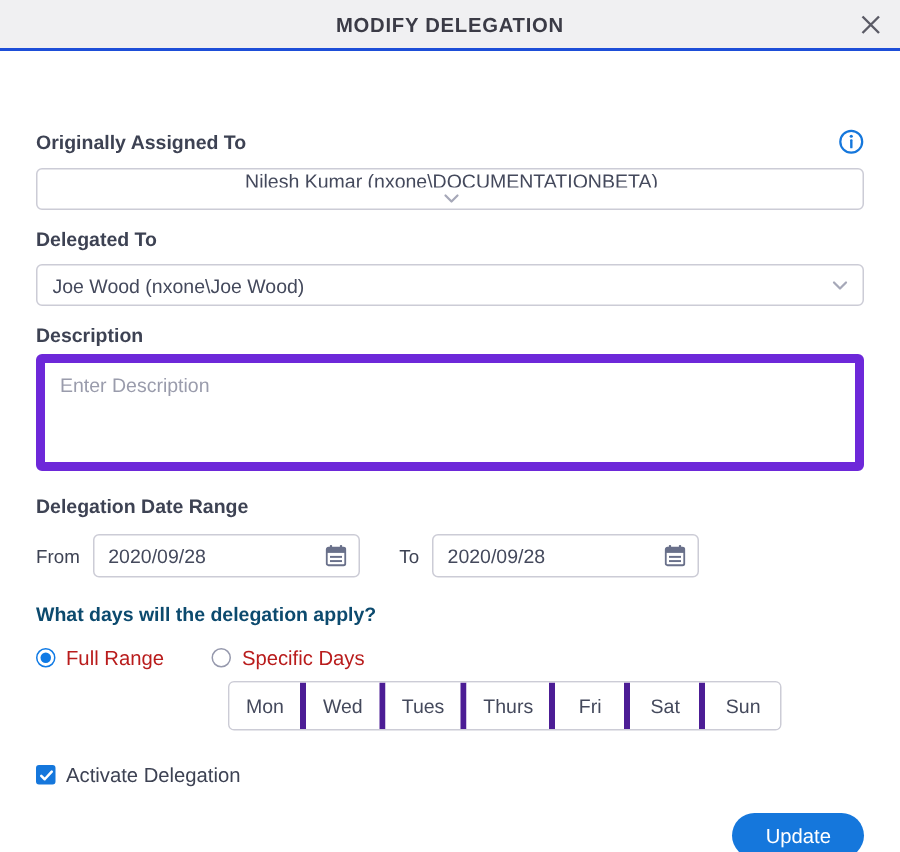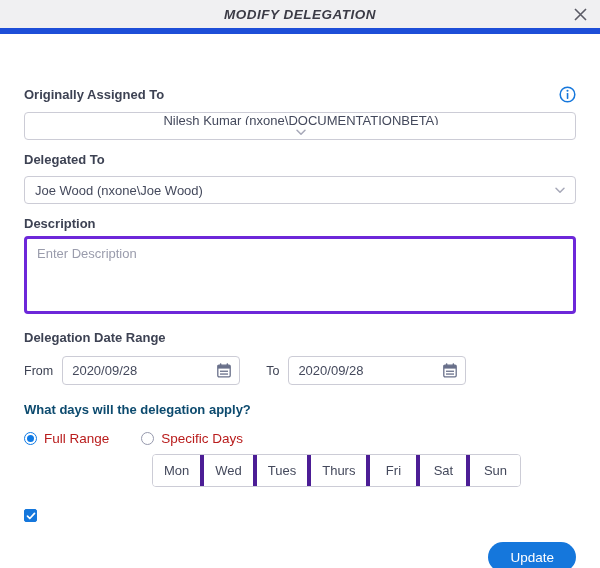--- a/index.html
+++ b/index.html
@@ -21,25 +21,24 @@
     display: flex;
     flex-direction: column;
   }
 
   
   .dialog-header {
     position: relative;
     height: 34px;
     min-height: 34px;
     background: #f0f0f2;
-    border-bottom: 6px solid #1d4ed8;
+    border-bottom: 2px solid #1d4ed8;
     display: flex;
     align-items: center;
     justify-content: center;
-    font-style: italic;
   }
   .dialog-title {
     font-size: 13.5px;
     font-weight: bold;
     letter-spacing: 0.5px;
     color: #3b3b46;
   }
   .close-btn {
     position: absolute;
     right: 9px;
@@ -118,21 +117,21 @@
   .label-delegated { position: absolute; left: 24px; top: 118px; }
   #select-delegated { left: 24px; top: 142px; width: 552px; }
 
   .label-description { position: absolute; left: 24px; top: 182px; }
   .desc-area {
     position: absolute;
     left: 24px;
     top: 202px;
     width: 552px;
     height: 78px;
-    border: 3px solid #6d28d9;
+    border: 6px solid #6d28d9;
     border-radius: 4px;
     background: #ffffff;
     padding: 7px 10px;
     font-family: "Liberation Sans", sans-serif;
     font-size: 13px;
     color: #44495c;
     resize: none;
     outline: none;
   }
   .desc-area::placeholder { color: #9a9cac; }
@@ -370,20 +369,21 @@
       <div class="day-btn">Sat</div>
       <div class="day-btn">Sun</div>
     </div>
 
     <div class="activate-row">
       <span class="chk">
         <svg width="10" height="10" viewBox="0 0 10 10" aria-hidden="true">
           <path d="M1.5 5.2 L3.8 7.5 L8.5 2.4" fill="none" stroke="#ffffff" stroke-width="1.7" stroke-linecap="round" stroke-linejoin="round"></path>
         </svg>
       </span>
+      <span class="activate-label">Activate Delegation</span>
     </div>
 
     <div class="footer">
       <button class="update-btn">Update</button>
     </div>
 
   </div>
 </div>
 
 </body></html>

